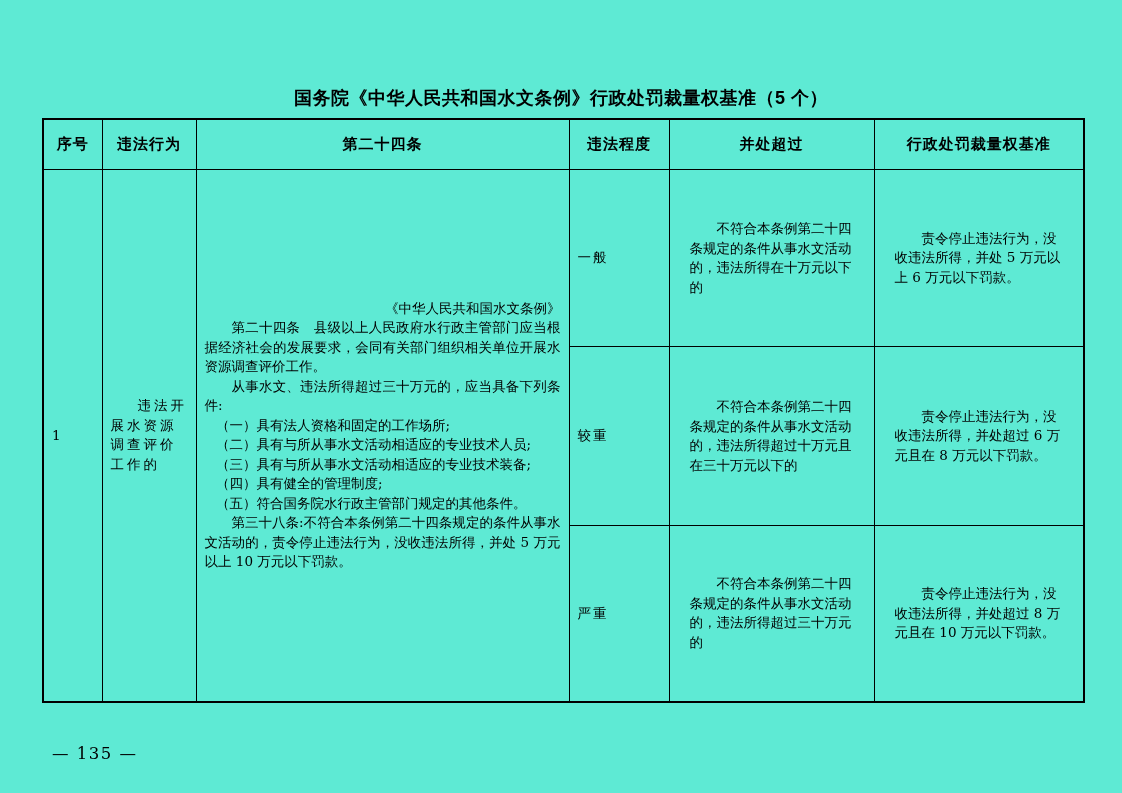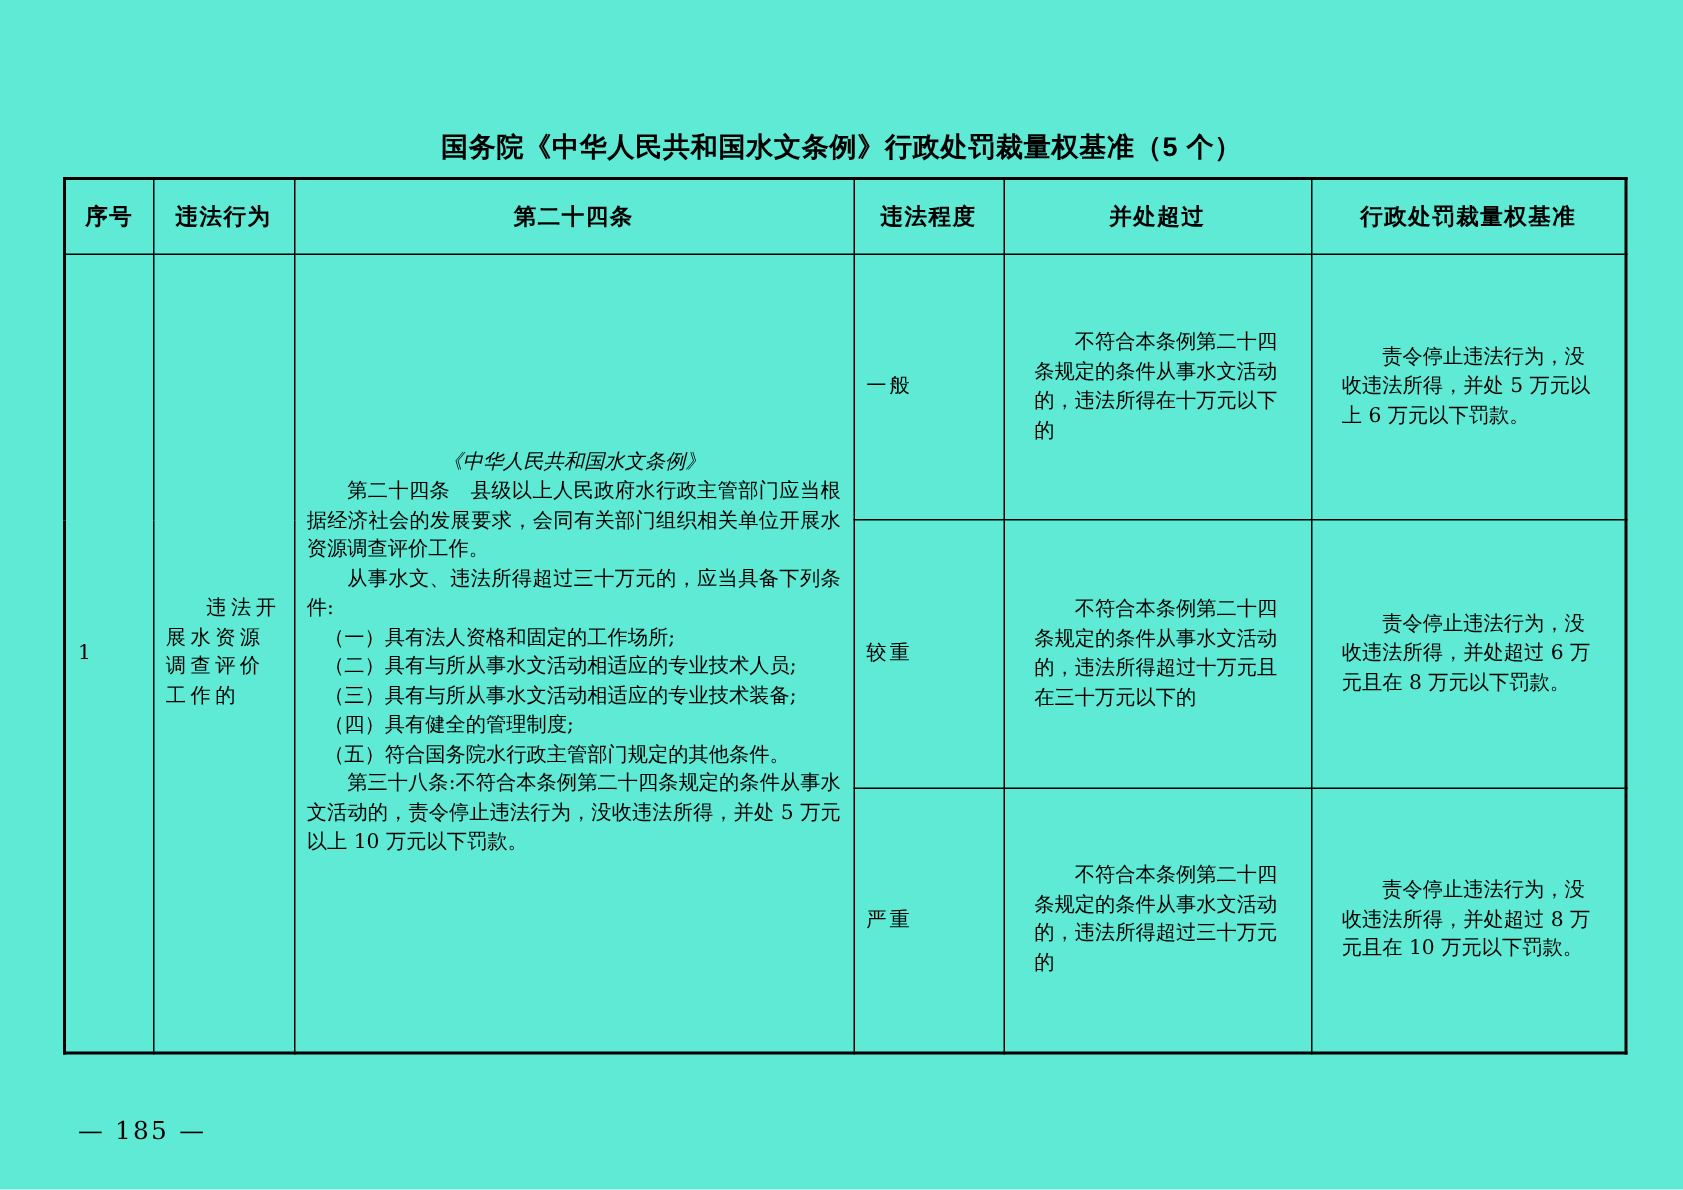--- a/index.html
+++ b/index.html
@@ -63,21 +63,21 @@
     padding: 0 7px;
     text-align: justify;
     text-justify: inter-character;
     letter-spacing: 0.22em;
     margin-left: 47px;
   }
   td.cell-violation p { margin: 0; text-indent: 2em; }
 
   td.cell-legal { padding: 0 8px; }
   td.cell-legal p { margin: 0; }
-  .law-title { text-align: center; font-style: italic; }
+  .law-title { text-align: right; }
   .law-para  { text-indent: 2em; text-align: justify; text-justify: inter-character; }
   .law-item  { padding-left: 0.85em; }
 
   td.cell-degree { text-align: center; letter-spacing: 2px; }
 
   td.cell-condition, td.cell-standard {
     padding: 4px 10px;
     text-align: justify;
     text-justify: inter-character;
   }
@@ -153,15 +153,15 @@
       <td class="cell-condition">
         <p>不符合本条例第二十四条规定的条件从事水文活动的，违法所得超过三十万元的</p>
       </td>
       <td class="cell-standard">
         <p>责令停止违法行为，没收违法所得，并处超过 8 万元且在 10 万元以下罚款。</p>
       </td>
     </tr>
   </tbody>
     </table>
 
-  <div class="page-number">— 185 —</div>
+  <div class="page-number">— 135 —</div>
 
 </div>
 
 </body></html>

